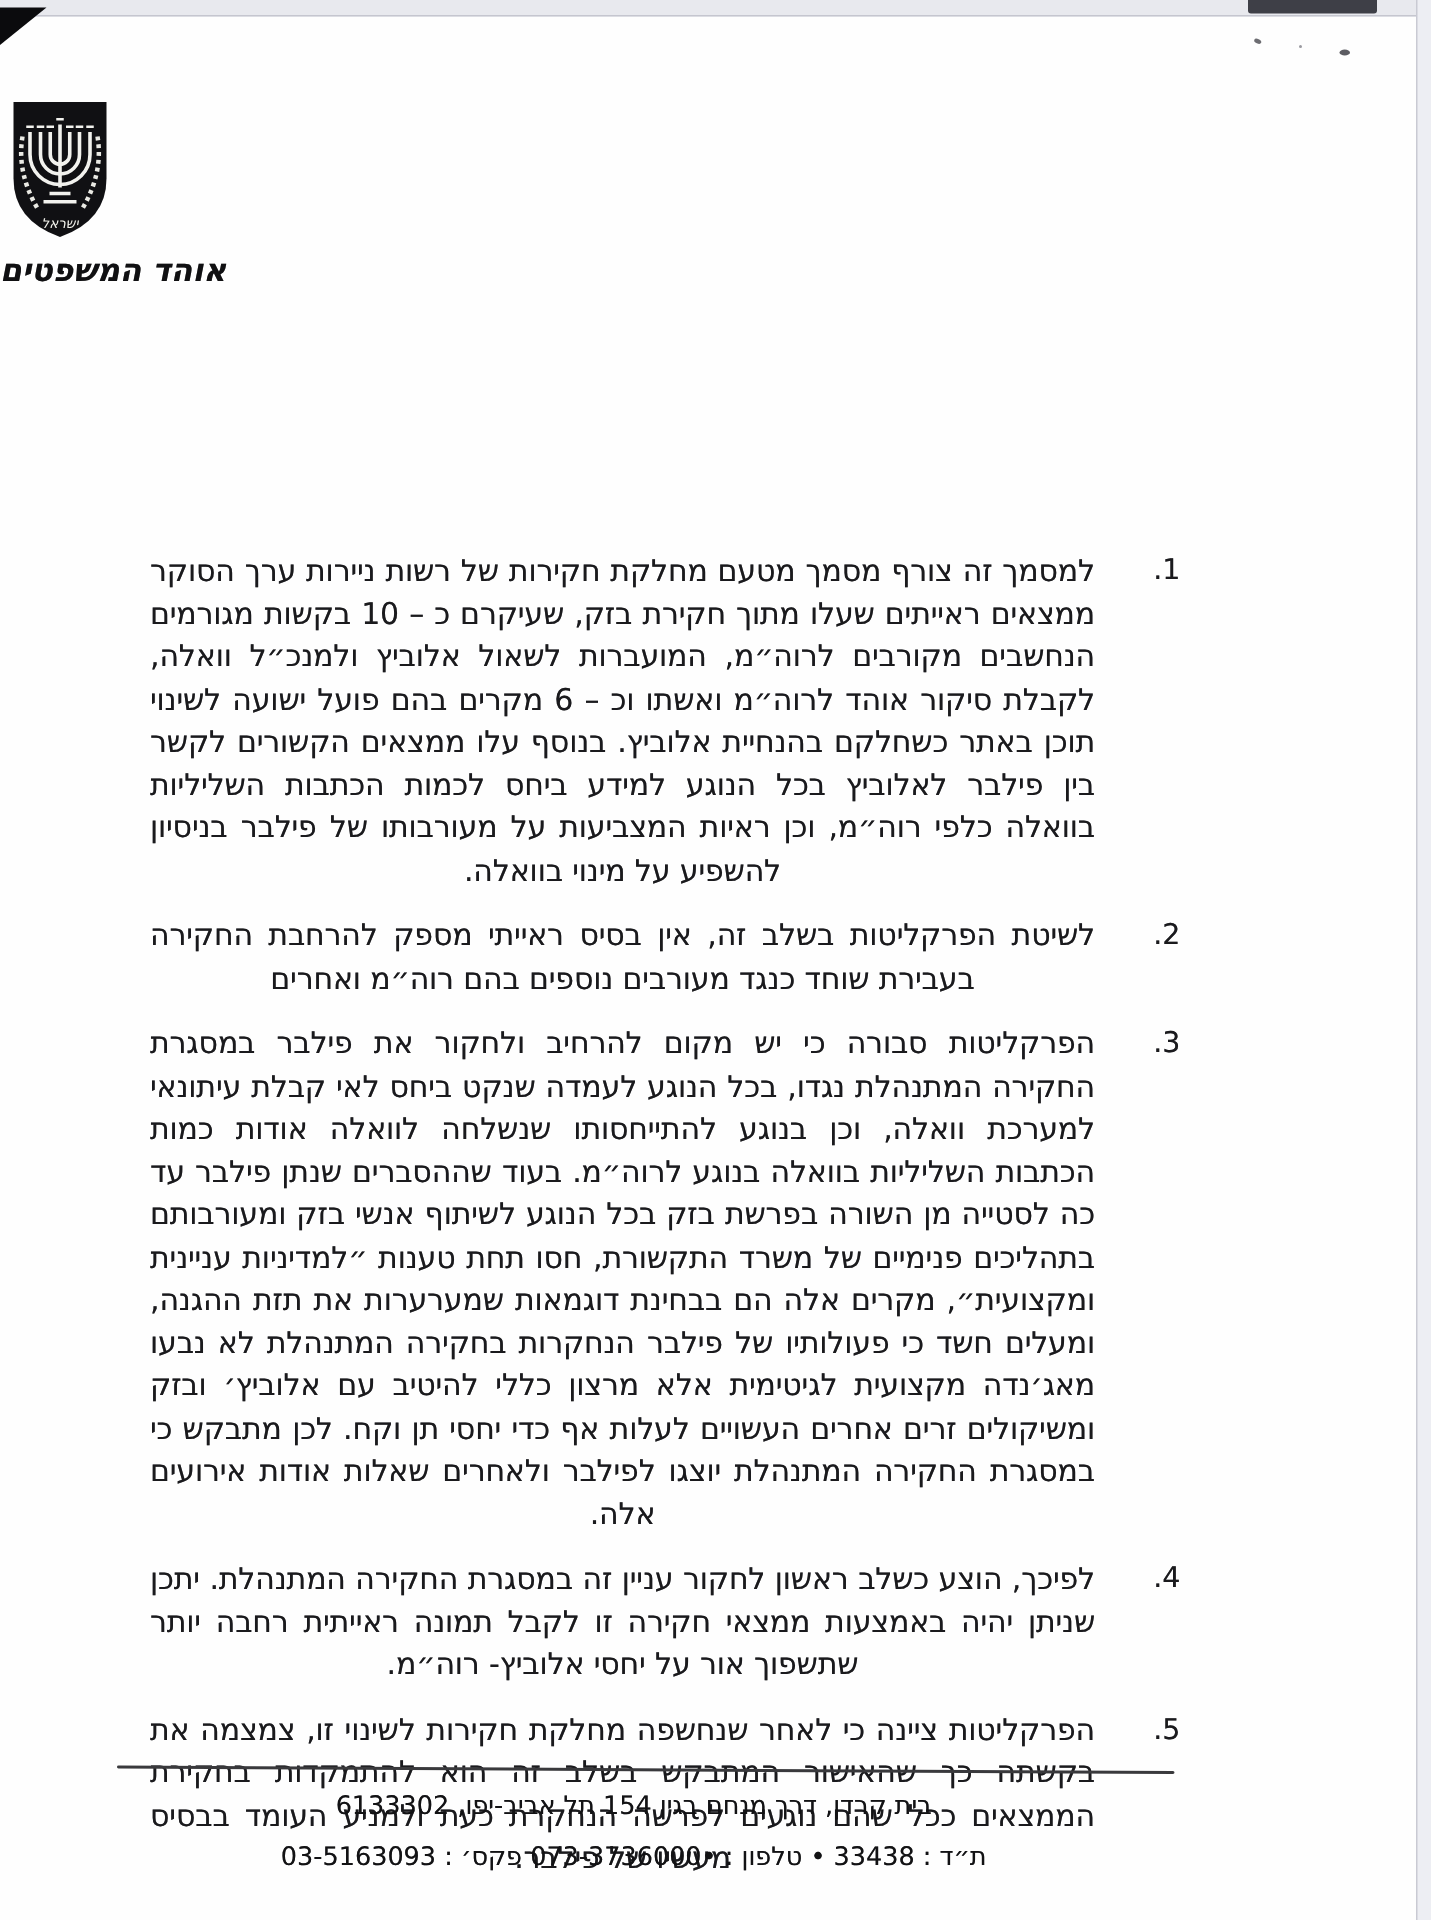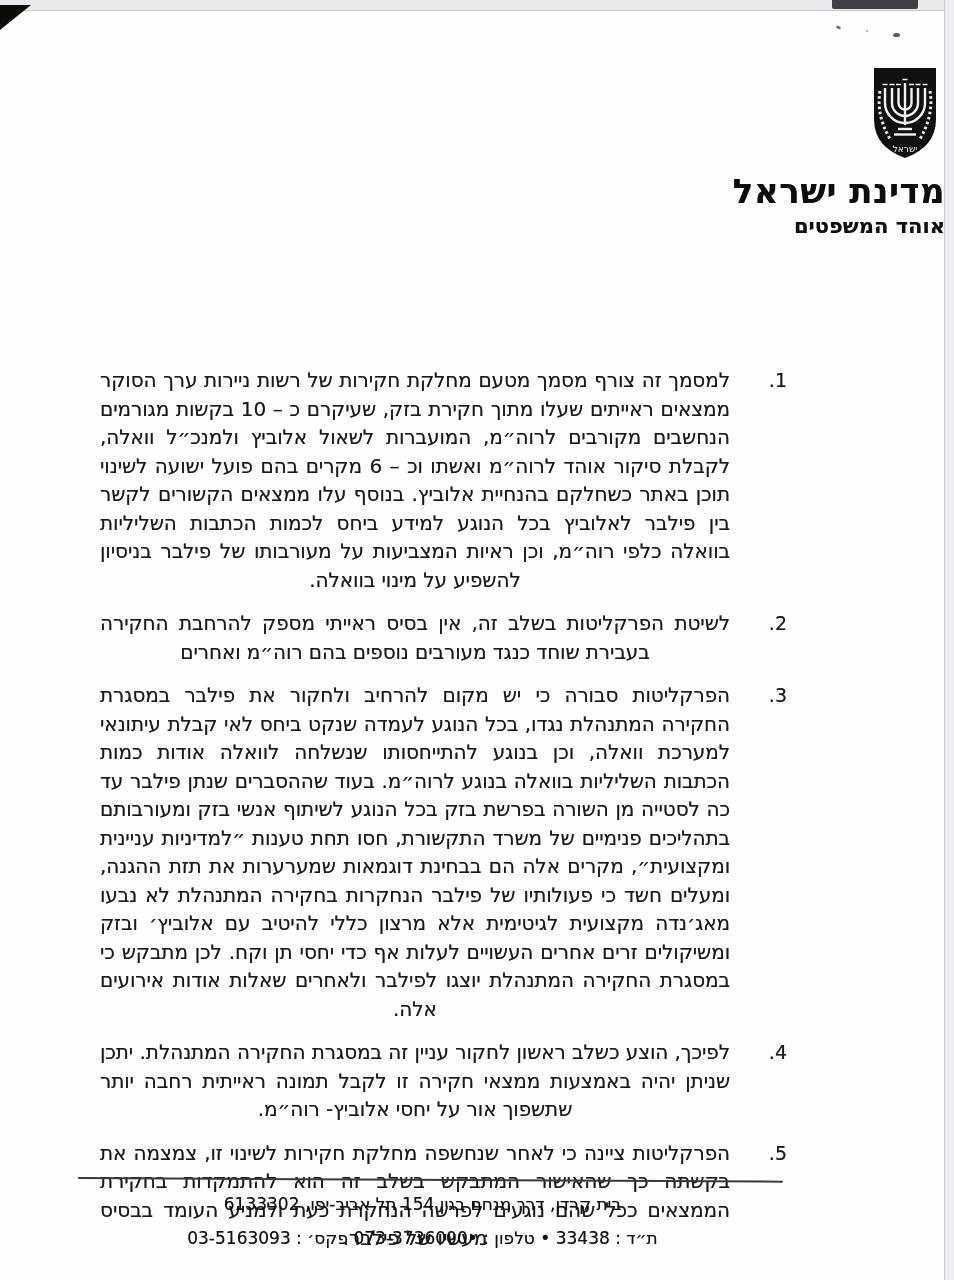--- a/index.html
+++ b/index.html
@@ -29,21 +29,21 @@
   .scan-right-edge {
     position: absolute; top: 0; right: 0; bottom: 0; width: 9px;
     background: #edeef3; border-left: 1px solid #c9cad3;
   }
   .speck { position: absolute; background: #6d6d72; border-radius: 50%; }
   .speck.s1 { left: 836px; top: 26px; width: 5px; height: 3px; transform: rotate(25deg); }
   .speck.s2 { left: 893px; top: 33px; width: 7px; height: 4px; background:#5d5d63; }
   .speck.s3 { left: 866px; top: 30px; width: 2px; height: 2px; background:#9a9aa0; }
 
   
-  .doc-header { position: absolute; top: 0; left: 0; right: 9px; text-align: right; }
+  .doc-header { position: absolute; top: 0; left: 0; right: 9px; text-align: left; font-style: italic; }
   .emblem { margin-top: 63px; display: inline-block; }
   .doc-title {
     margin: 6px 0 0 0; font-size: 34px; font-weight: bold; color: #0d0d0f;
     letter-spacing: 0.5px; direction: rtl; text-shadow: 0 0 0.5px rgba(0,0,0,.55);
   }
   .doc-sub {
     margin-top: 3px; font-size: 21px; font-weight: bold; color: #101012;
     direction: rtl; text-shadow: 0 0 0.4px rgba(0,0,0,.5);
   }
 
@@ -102,21 +102,20 @@
       </g>
       <g stroke="#f2f2ee" fill="none" stroke-width="1.6">
         <path d="M17.5 21.5 H22.5 M24.5 21.5 H29.5 M31 21.5 H36 M37.5 16.5 H42.5 M44 21.5 H49 M50.5 21.5 H55.5 M57.5 21.5 H62.5"></path>
       </g>
       <g stroke="#e9e9e3" fill="none" stroke-width="3" stroke-dasharray="2.6 2.6">
         <path d="M15 28 Q11 52 25 76"></path>
         <path d="M65 28 Q69 52 55 76"></path>
       </g>
       <text x="40" y="89" font-size="9" fill="#f0f0ea" text-anchor="middle">ישראל</text>
     </svg>
-    <h1 class="doc-title">מדינת ישראל</h1>
     <div class="doc-sub">אוהד המשפטים</div>
   </header>
 
   <main class="content">
     <div class="para">
       <div class="num">1.</div>
       <div class="text">למסמך זה צורף מסמך מטעם מחלקת חקירות של רשות ניירות ערך הסוקר ממצאים ראייתים שעלו מתוך חקירת בזק, שעיקרם כ – 10 בקשות מגורמים הנחשבים מקורבים לרוה״מ, המועברות לשאול אלוביץ ולמנכ״ל וואלה, לקבלת סיקור אוהד לרוה״מ ואשתו וכ – 6 מקרים בהם פועל ישועה לשינוי תוכן באתר כשחלקם בהנחיית אלוביץ. בנוסף עלו ממצאים הקשורים לקשר בין פילבר לאלוביץ בכל הנוגע למידע ביחס לכמות הכתבות השליליות בוואלה כלפי רוה״מ, וכן ראיות המצביעות על מעורבותו של פילבר בניסיון להשפיע על מינוי בוואלה.</div>
     </div>
     <div class="para">
       <div class="num">2.</div>

